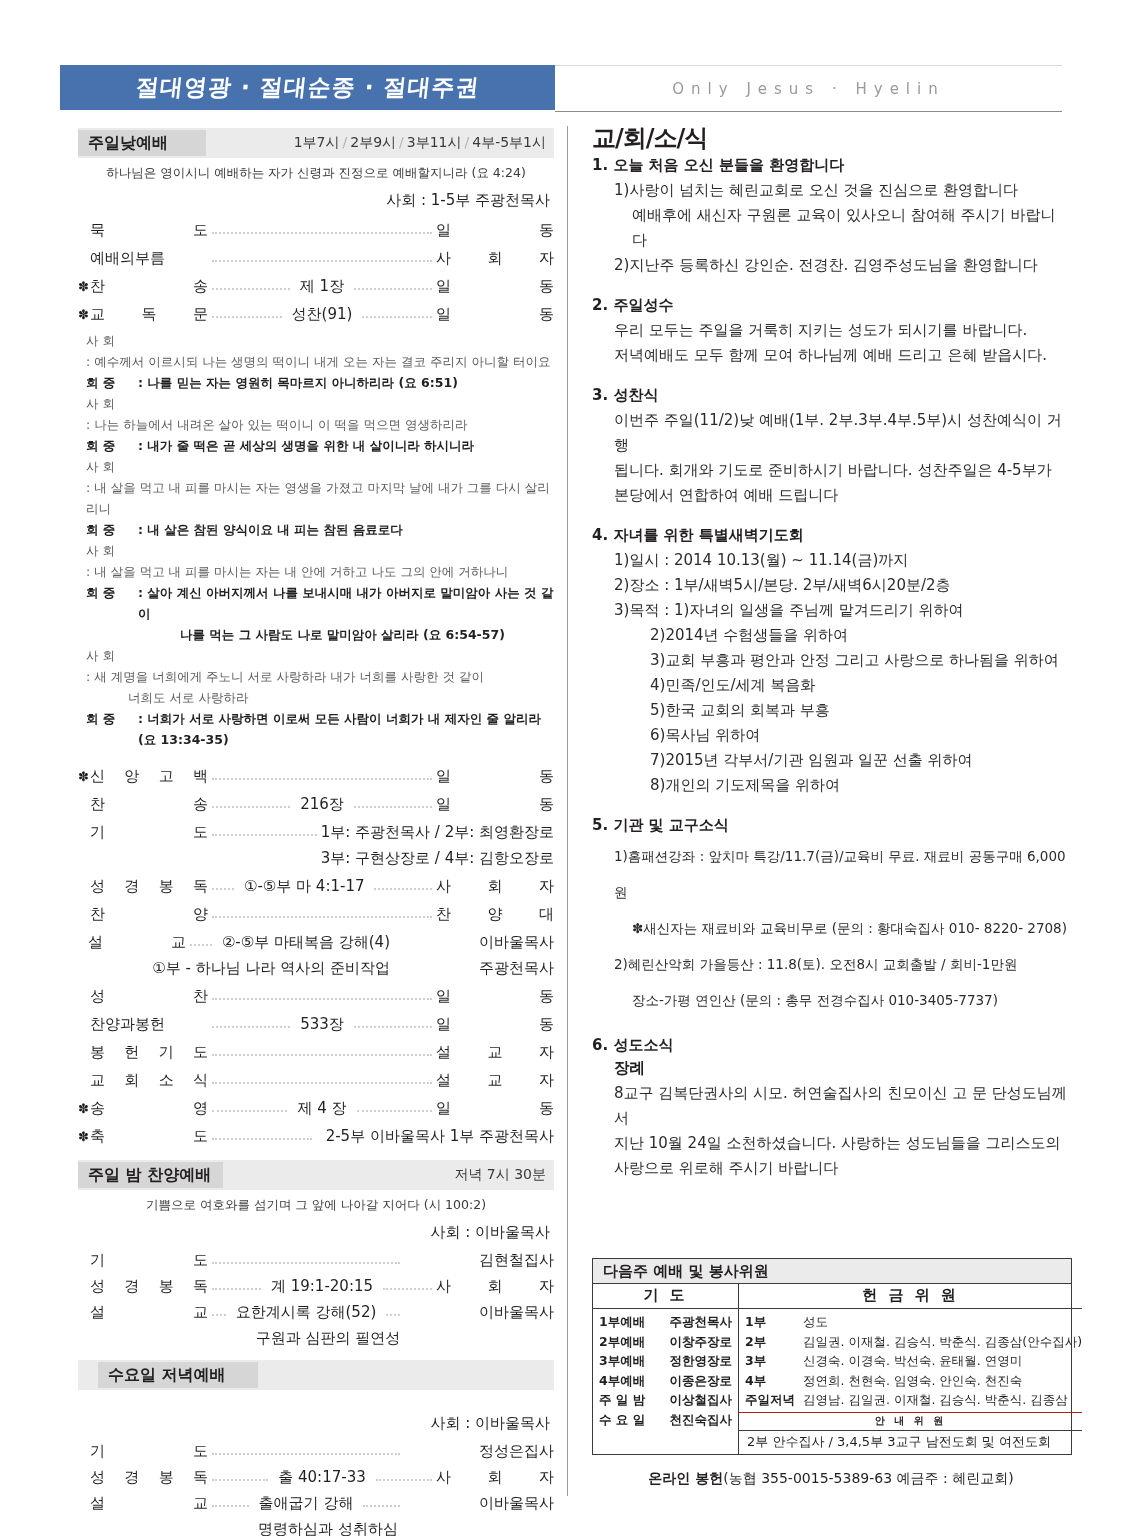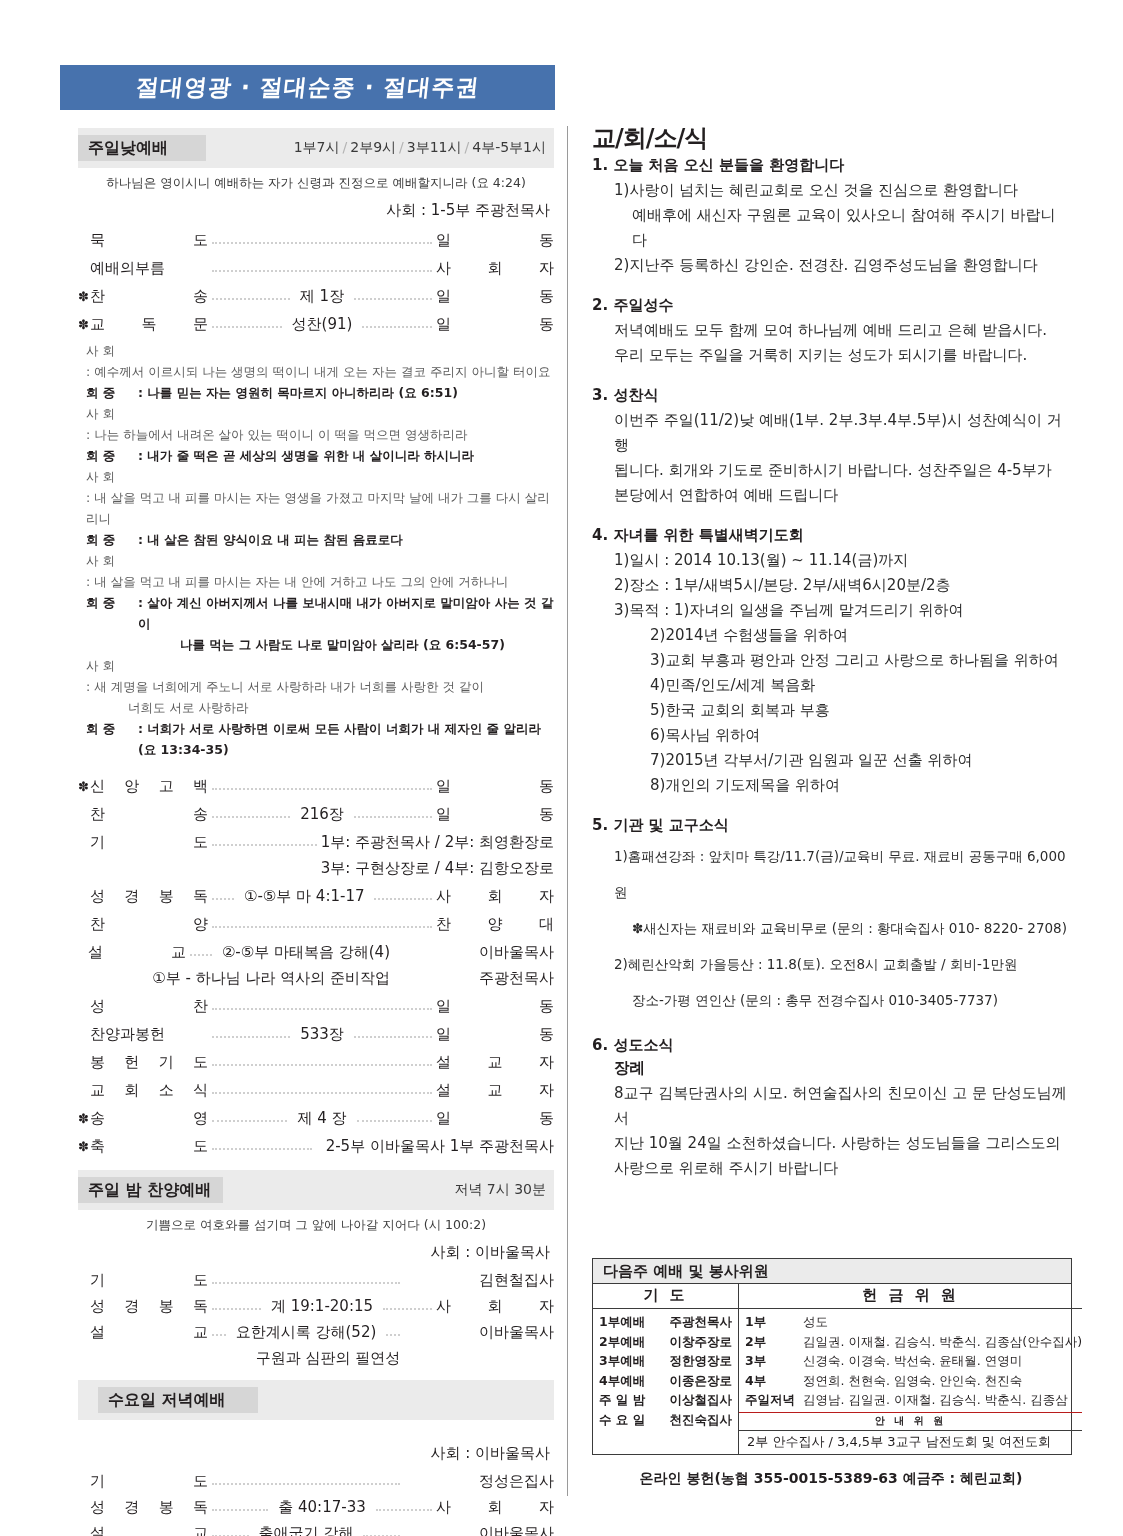--- a/index.html
+++ b/index.html
@@ -31,21 +31,21 @@
   .header-white span{
     color:#9a9a9a;font-size:15px;letter-spacing:7px;
   }
 
   
   .col-left{position:absolute;left:78px;top:128px;width:476px;}
   .col-right{position:absolute;left:592px;top:122px;width:478px;}
   .divider{position:absolute;left:567px;top:126px;width:1px;height:1370px;background:#9a9a9a;}
 
   
-  .secbar{position:relative;height:40px;background:#ebebeb;display:flex;align-items:center;margin-bottom:6px;}
+  .secbar{position:relative;height:30px;background:#ebebeb;display:flex;align-items:center;margin-bottom:6px;}
   .secbar .title{
     background:#d6d6d6;height:26px;display:flex;align-items:center;
     padding:0 12px 0 10px;font-size:16px;font-weight:bold;color:#231f20;
     min-width:128px;box-sizing:border-box;
   }
   .secbar .meta{
     margin-left:auto;padding-right:8px;font-size:14px;color:#3a3a3a;white-space:nowrap;
   }
   .secbar .meta i{color:#b4b4b4;font-style:normal;padding:0 3px;}
 
@@ -92,30 +92,33 @@
   .tcol-r{flex:1;box-sizing:border-box;}
   .th{text-align:center;font-size:15px;font-weight:bold;letter-spacing:3px;padding:2px 0 3px;border-bottom:1px solid #3b3b3b;}
   .prayer-line{display:flex;justify-content:space-between;font-size:12.5px;font-weight:bold;padding:0 6px;line-height:19.5px;white-space:nowrap;align-items:flex-end;}
   .prayer-line .pn{letter-spacing:0;}
   .off-line{display:flex;font-size:12.5px;line-height:19.5px;padding-left:6px;white-space:nowrap;}
   .off-line .on{width:58px;flex:none;font-weight:bold;}
   .off-line .ov{flex:1;}
   .guide-h{text-align:center;font-size:10px;font-weight:bold;letter-spacing:3px;padding:1px 0 2px;border-top:1px solid #b91c1c;border-bottom:1px solid #3b3b3b;}
   .guide-b{font-size:13px;padding:2px 0 3px 8px;white-space:nowrap;}
   .online{position:absolute;left:592px;top:1470px;width:478px;text-align:center;font-size:14px;font-weight:bold;}
-  .online .thin{font-weight:bold;}
+  .online .thin{font-weight:normal;}
 </style>
 </head>
 <body>
 
 <div class="page">
 
   <div class="header">
     <div class="header-blue">
       <span>절대영광 · 절대순종 · 절대주권</span>
+    </div>
+    <div class="header-white">
+      <span>Only Jesus · Hyelin</span>
     </div>
   </div>
 
   <div class="divider"></div>
 
   <div class="col-left">
 
     <div class="secbar">
       <div class="title">주일낮예배</div>
       <div class="meta">
@@ -509,22 +512,22 @@
 
     <div class="news-item">
       <div class="news-h"><span>1.</span> <span>오늘 처음 오신 분들을 환영합니다</span></div>
       <div class="news-p">1)사랑이 넘치는 혜린교회로 오신 것을 진심으로 환영합니다</div>
       <div class="news-p sub">예배후에 새신자 구원론 교육이 있사오니 참여해 주시기 바랍니다</div>
       <div class="news-p">2)지난주 등록하신 강인순. 전경찬. 김영주성도님을 환영합니다</div>
     </div>
 
     <div class="news-item">
       <div class="news-h"><span>2.</span> <span>주일성수</span></div>
+      <div class="news-p">우리 모두는 주일을 거룩히 지키는 성도가 되시기를 바랍니다.</div>
       <div class="news-p">저녁예배도 모두 함께 모여 하나님께 예배 드리고 은혜 받읍시다.</div>
-      <div class="news-p">우리 모두는 주일을 거룩히 지키는 성도가 되시기를 바랍니다.</div>
     </div>
 
     <div class="news-item">
       <div class="news-h"><span>3.</span> <span>성찬식</span></div>
       <div class="news-p">이번주 주일(11/2)낮 예배(1부. 2부.3부.4부.5부)시 성찬예식이 거행</div>
       <div class="news-p">됩니다. 회개와 기도로 준비하시기 바랍니다.  성찬주일은 4-5부가</div>
       <div class="news-p">본당에서 연합하여 예배 드립니다</div>
     </div>
 
     <div class="news-item">

